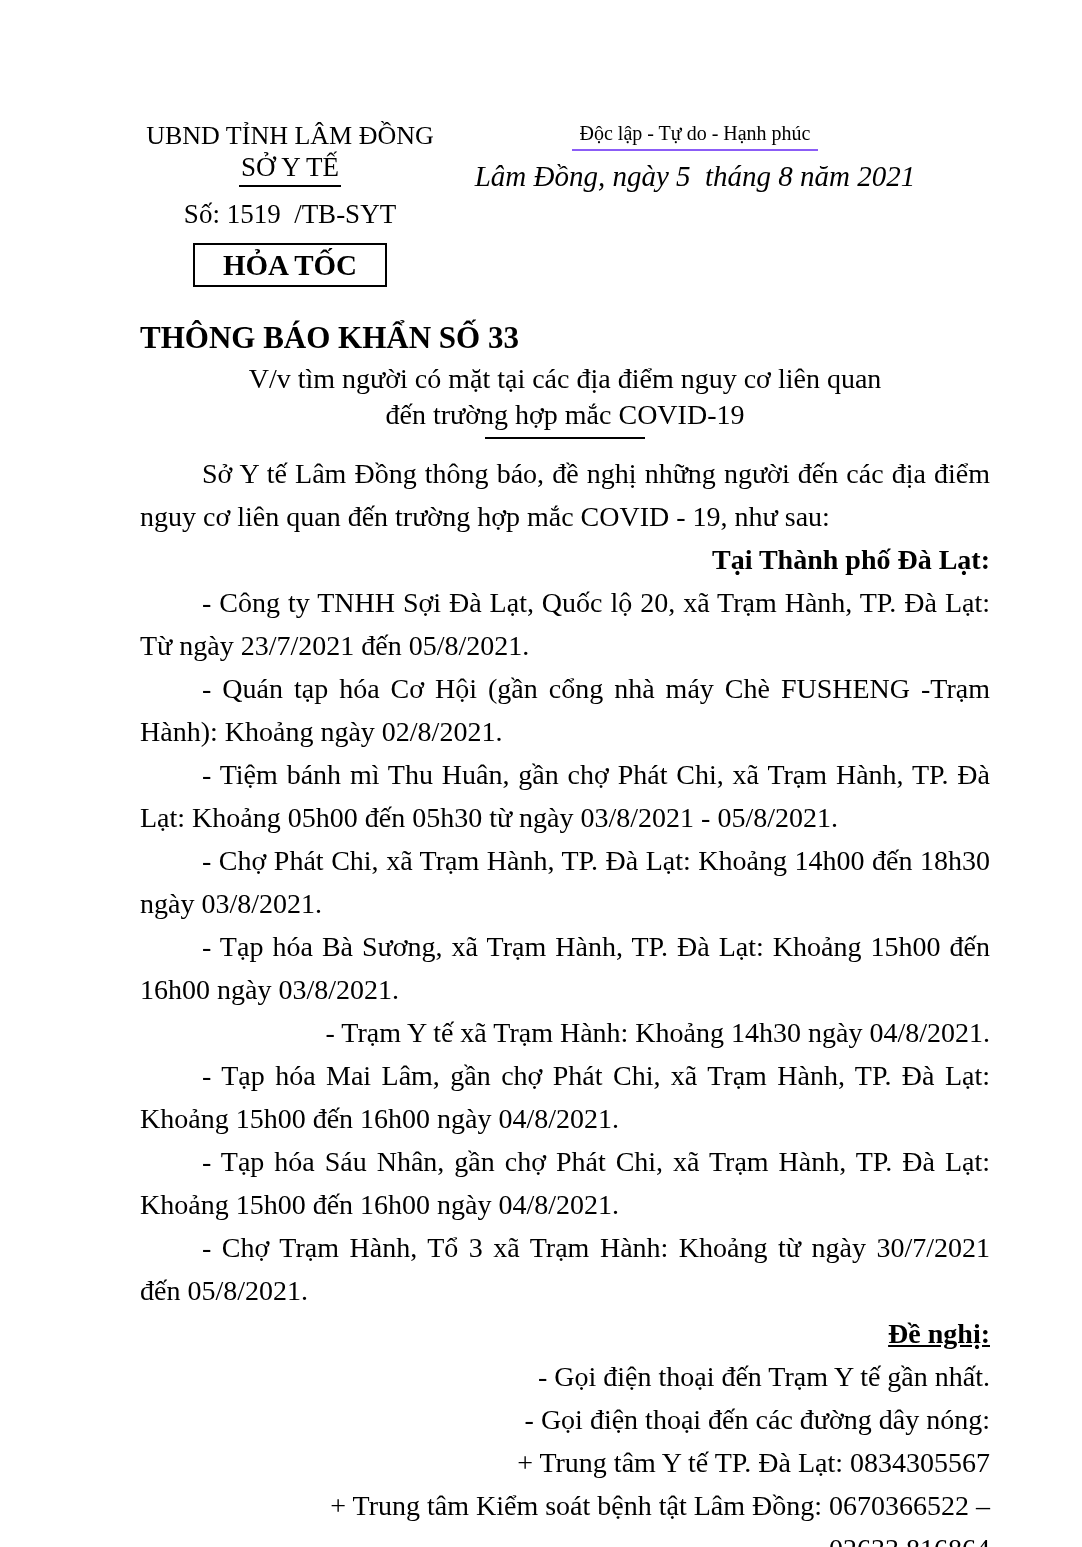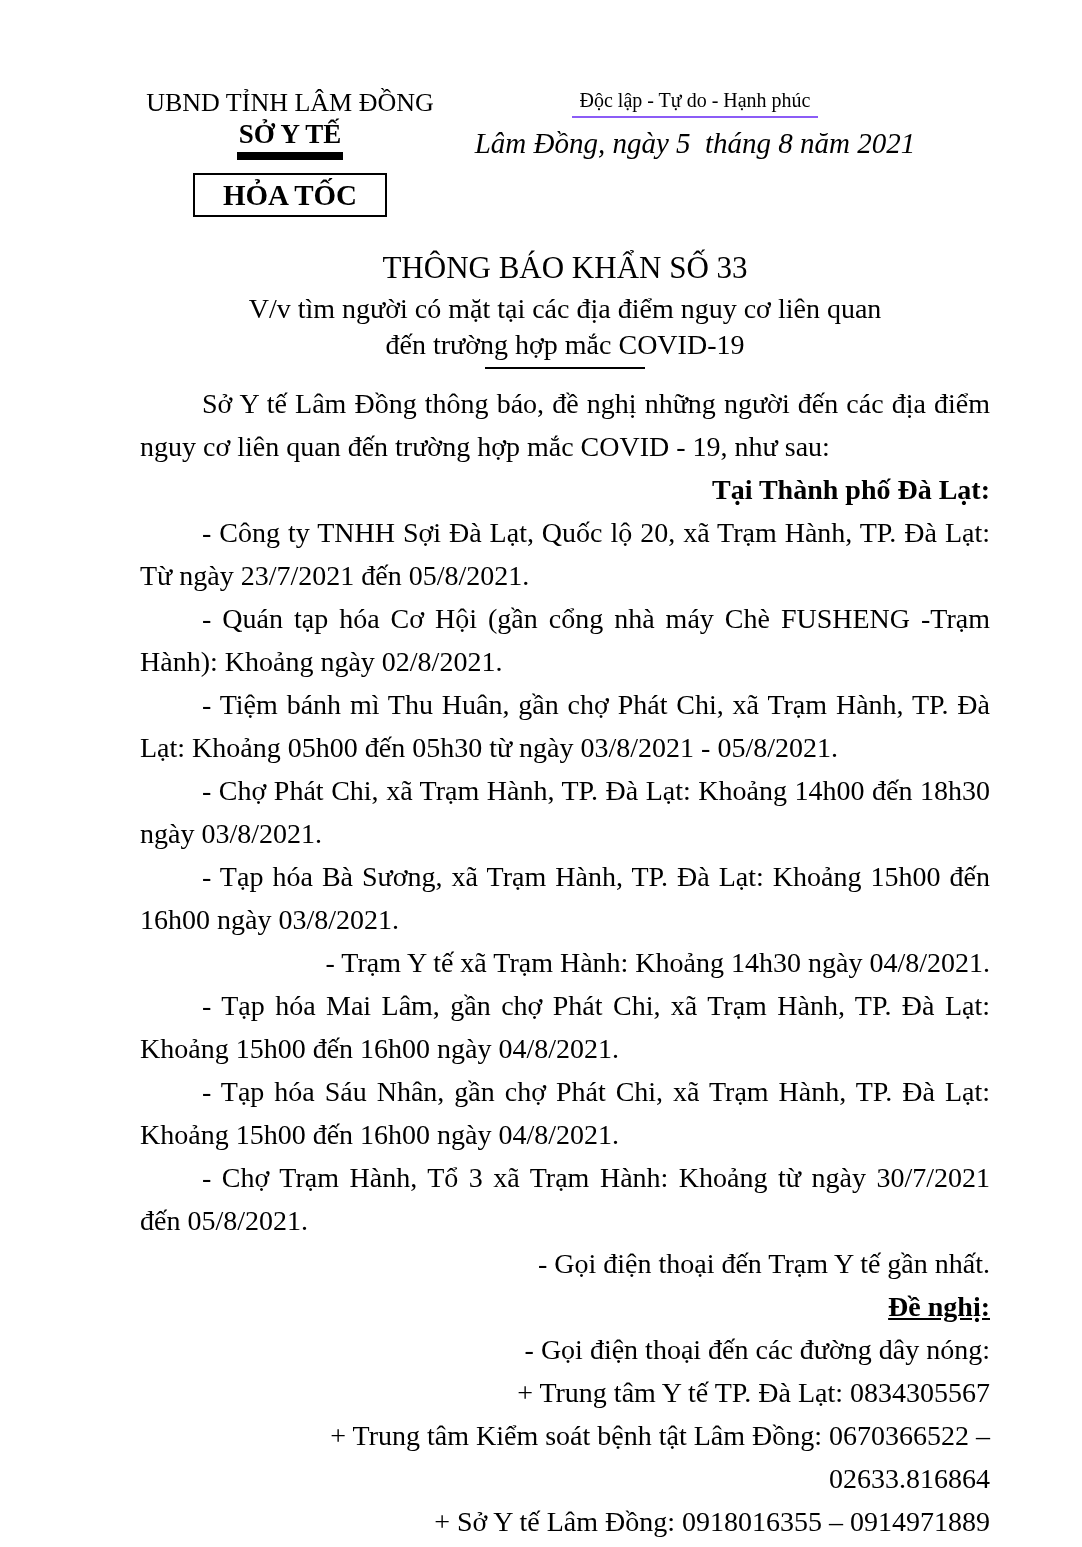--- a/index.html
+++ b/index.html
@@ -5,62 +5,63 @@
   html, body { margin: 0; padding: 0; background: #ffffff; }
   body {
     width: 1082px; height: 1547px;
     font-family: "Liberation Serif", "DejaVu Serif", serif;
     color: #000;
     position: relative;
   }
   .doc { padding: 88px 92px 0 140px; }
 
   
-  .header { display: flex; align-items: flex-start; }
+  .header { display: flex; align-items: flex-start; margin-top: 33px; }
   .head-left { width: 300px; text-align: center; }
   .head-right { width: 510px; margin-left: 0px; text-align: center; }
   .org { font-size: 26px; line-height: 30px; }
   .dept {
-    display: inline-block; font-size: 27px; font-weight: bold;
-    border-bottom: 8px solid #000000; padding: 0 2px 2px; margin-top: 1px;
+    display: inline-block; font-size: 27px; font-weight: normal;
+    border-bottom: 2px solid #000000; padding: 0 2px 2px; margin-top: 1px;
   }
   .num-line { font-size: 27px; margin-top: 12px; white-space: pre-wrap; }
   .stamp {
     display: inline-block; border: 2px solid #000;
     font-weight: bold; font-size: 29px; line-height: 34px;
     padding: 3px 28px; margin-top: 13px;
   }
   .national { font-size: 26px; font-weight: bold; line-height: 30px; }
   .motto {
     display: inline-block; font-size: 20px; font-weight: normal;
     border-bottom: 2px solid #8b5cf6; padding: 0 8px 4px; margin-top: 1px;
   }
   .date-line { font-style: italic; font-size: 29px; margin-top: 9px; white-space: pre-wrap; }
 
   
-  .title { text-align: center; font-weight: normal; font-size: 31px; margin-top: 33px; }
+  .title { text-align: left; font-weight: bold; font-size: 31px; margin-top: 33px; }
   .subtitle { text-align: center; font-size: 28px; line-height: 36px; margin-top: 5px; }
   .subtitle-rule { width: 160px; border-bottom: 2px solid #000; margin: 4px auto 0; }
 
   
   .bodytext { margin-top: 13px; font-size: 28px; line-height: 43px; }
   p.para { margin: 0; text-indent: 62px; text-align: justify; }
   p.oneline { text-align: right; }
   .bold { font-weight: bold; }
   .u-bold { font-weight: bold; text-decoration: underline; }
 </style>
 </head>
 <body>
 
 <div class="doc">
 
   <div class="header">
     <div class="head-left">
       <div class="org">UBND TỈNH LÂM ĐỒNG</div>
       <div><span class="dept">SỞ Y TẾ</span></div>
+      <div class="num-line">Số: 1519  /TB-SYT</div>
       <div><span class="stamp">HỎA TỐC</span></div>
     </div>
     <div class="head-right">
       <div><span class="motto">Độc lập - Tự do - Hạnh phúc</span></div>
       <div class="date-line">Lâm Đồng, ngày 5  tháng 8 năm 2021</div>
     </div>
   </div>
 
   <div class="title">THÔNG BÁO KHẨN SỐ 33</div>
   <div class="subtitle">
@@ -76,23 +77,23 @@
     <p class="para">- Công ty TNHH Sợi Đà Lạt, Quốc lộ 20, xã Trạm Hành, TP. Đà Lạt: Từ ngày 23/7/2021 đến 05/8/2021.</p>
     <p class="para">- Quán tạp hóa Cơ Hội (gần cổng nhà máy Chè FUSHENG -Trạm Hành): Khoảng ngày 02/8/2021.</p>
     <p class="para">- Tiệm bánh mì Thu Huân, gần chợ Phát Chi, xã Trạm Hành, TP. Đà Lạt: Khoảng 05h00 đến 05h30 từ ngày 03/8/2021 - 05/8/2021.</p>
     <p class="para">- Chợ Phát Chi, xã Trạm Hành, TP. Đà Lạt: Khoảng 14h00 đến 18h30 ngày 03/8/2021.</p>
     <p class="para">- Tạp hóa Bà Sương, xã Trạm Hành, TP. Đà Lạt: Khoảng 15h00 đến 16h00 ngày 03/8/2021.</p>
     <p class="para oneline">- Trạm Y tế xã Trạm Hành: Khoảng 14h30 ngày 04/8/2021.</p>
     <p class="para">- Tạp hóa Mai Lâm, gần chợ Phát Chi, xã Trạm Hành, TP. Đà Lạt: Khoảng 15h00 đến 16h00 ngày 04/8/2021.</p>
     <p class="para">- Tạp hóa Sáu Nhân, gần chợ Phát Chi, xã Trạm Hành, TP. Đà Lạt: Khoảng 15h00 đến 16h00 ngày 04/8/2021.</p>
     <p class="para">- Chợ Trạm Hành, Tổ 3 xã Trạm Hành: Khoảng từ ngày 30/7/2021 đến 05/8/2021.</p>
 
+    <p class="para oneline"><span class="u-bold">Đề nghị:</span></p>
+
     <p class="para oneline">- Gọi điện thoại đến Trạm Y tế gần nhất.</p>
-
-    <p class="para oneline"><span class="u-bold">Đề nghị:</span></p>
     <p class="para oneline">- Gọi điện thoại đến các đường dây nóng:</p>
     <p class="para oneline">+ Trung tâm Y tế TP. Đà Lạt: 0834305567</p>
     <p class="para oneline">+ Trung tâm Kiểm soát bệnh tật Lâm Đồng: 0670366522 – 02633.816864</p>
     <p class="para oneline">+ Sở Y tế Lâm Đồng: 0918016355 – 0914971889</p>
 
   </div>
 
 </div>
 
 </body></html>

